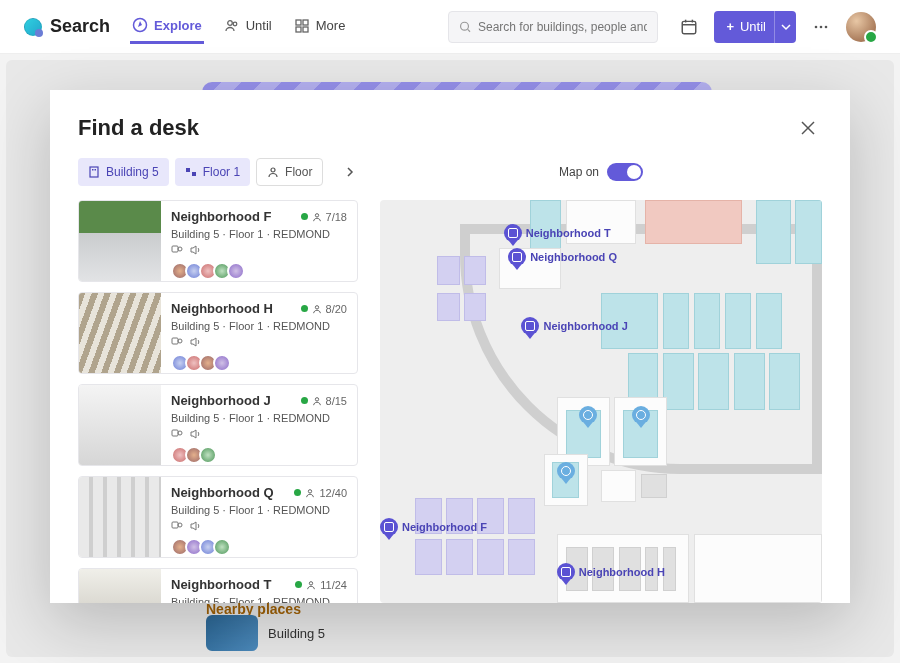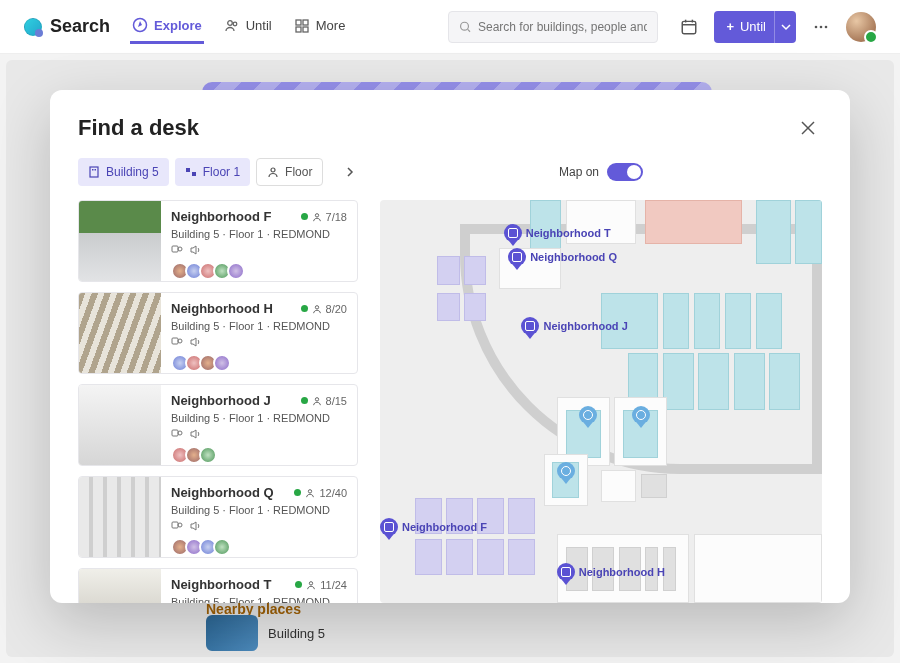--- a/index.html
+++ b/index.html
@@ -31,21 +31,21 @@
     .hero-banner { position: absolute; top: 22px; left: 196px; width: 510px; height: 220px; border-radius: 10px; background: linear-gradient(135deg,#9590ea 25%,#b4b0f0 25%,#b4b0f0 50%,#9590ea 50%,#9590ea 75%,#b4b0f0 75%); background-size: 40px 40px; }
     .nearby-title { position: absolute; bottom: 40px; left: 200px; font-size: 14px; font-weight: 700; color: #a16207; }
     .place-card { position: absolute; bottom: 4px; width: 240px; height: 40px; display: flex; align-items: center; gap: 10px; }
     .place-card.pc1 { left: 200px; }
     .place-card.pc2 { left: 460px; }
     .place-thumb { width: 52px; height: 36px; border-radius: 6px; background: linear-gradient(135deg,#2b6694,#4d8bbd); }
     .place-thumb.b6 { background: linear-gradient(135deg,#3a5a7a,#6e8fac); }
     .place-label { font-size: 13px; color: #333; }
 
     
-    .modal { position: absolute; top: 90px; left: 50px; right: 50px; bottom: 60px; background: #fff; border-radius: 12px; box-shadow: 0 20px 60px rgba(0,0,0,.2); padding: 24px 28px 0 28px; display: flex; flex-direction: column; }
+    .modal { position: absolute; top: 90px; left: 50px; right: 50px; bottom: 60px; background: #fff; border-radius: 0; box-shadow: 0 20px 60px rgba(0,0,0,.2); padding: 24px 28px 0 28px; display: flex; flex-direction: column; }
     .modal-header { display: flex; align-items: center; justify-content: space-between; margin-bottom: 16px; }
     .modal-title { font-size: 22px; font-weight: 700; color: #222; }
     .close-x { width: 28px; height: 28px; display: flex; align-items: center; justify-content: center; color: #555; cursor: pointer; font-size: 18px; }
     .modal-body { flex: 1; display: flex; gap: 20px; overflow: hidden; }
 
     
     .left-pane { width: 282px; display: flex; flex-direction: column; }
     .filter-row { display: flex; align-items: center; gap: 6px; margin-bottom: 14px; position: relative; }
     .chip { height: 28px; border-radius: 4px; padding: 0 10px; display: flex; align-items: center; gap: 6px; font-size: 12px; cursor: pointer; white-space: nowrap; }
     .chip.sel { background: #e8e7fb; color: #4a44b5; }

